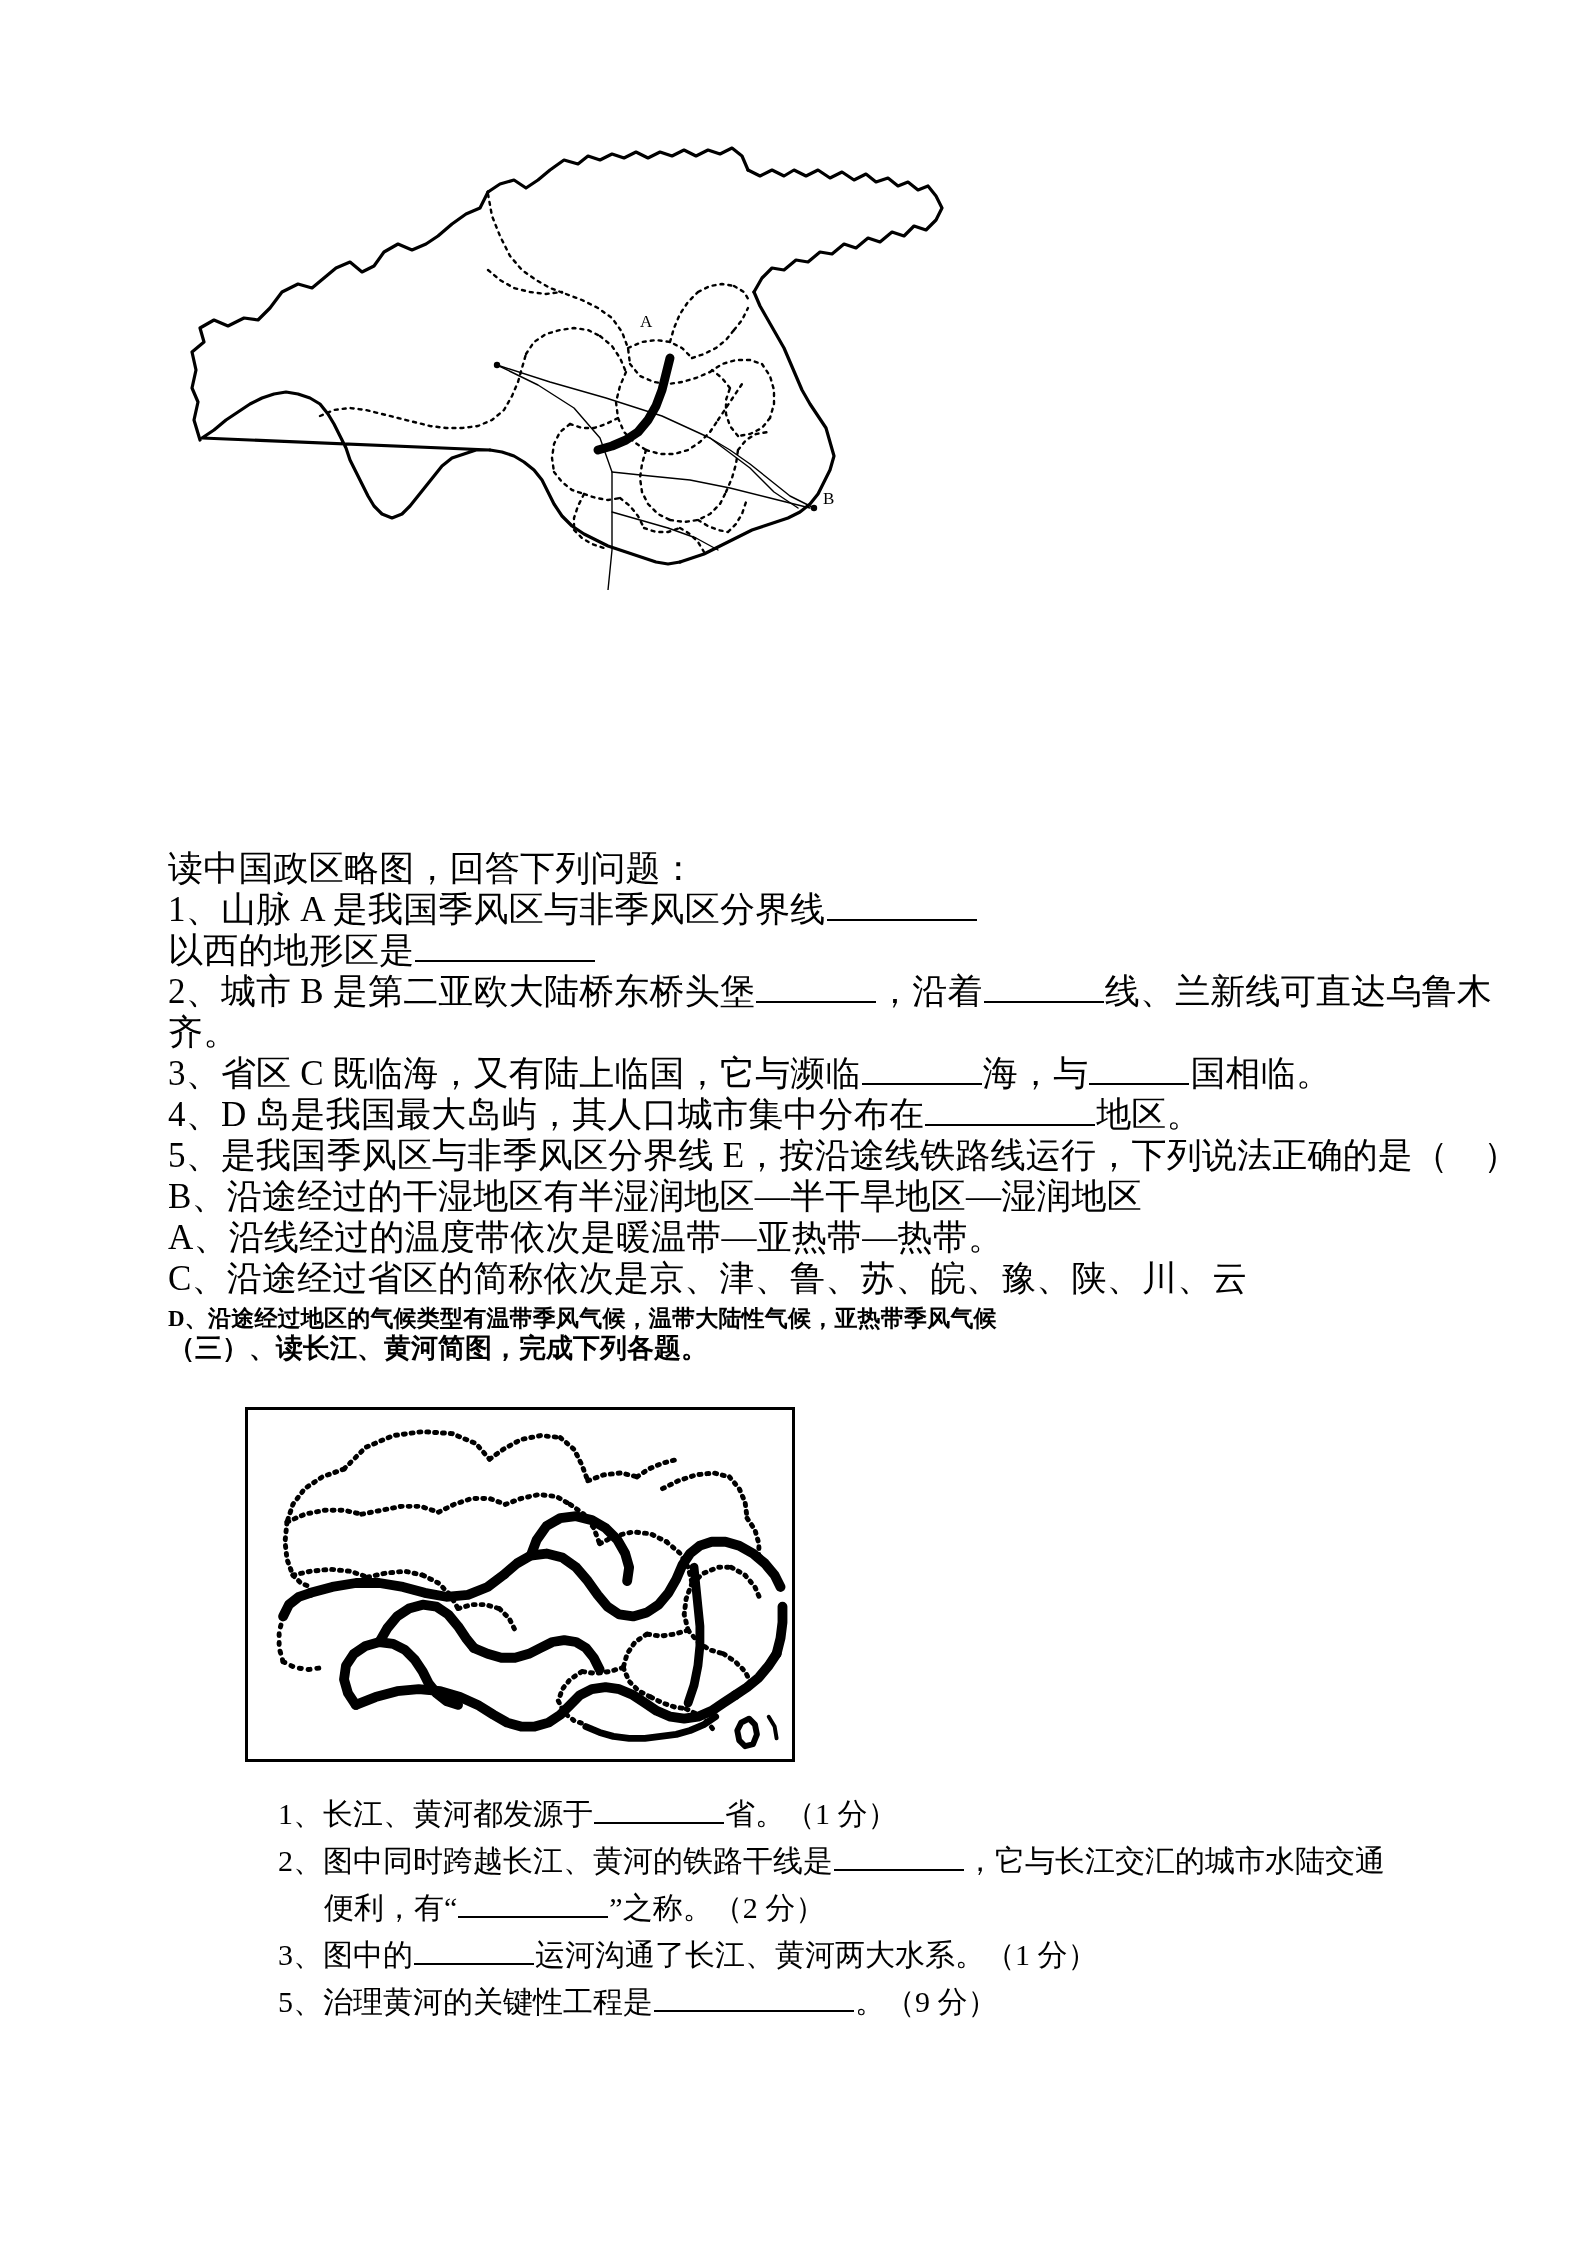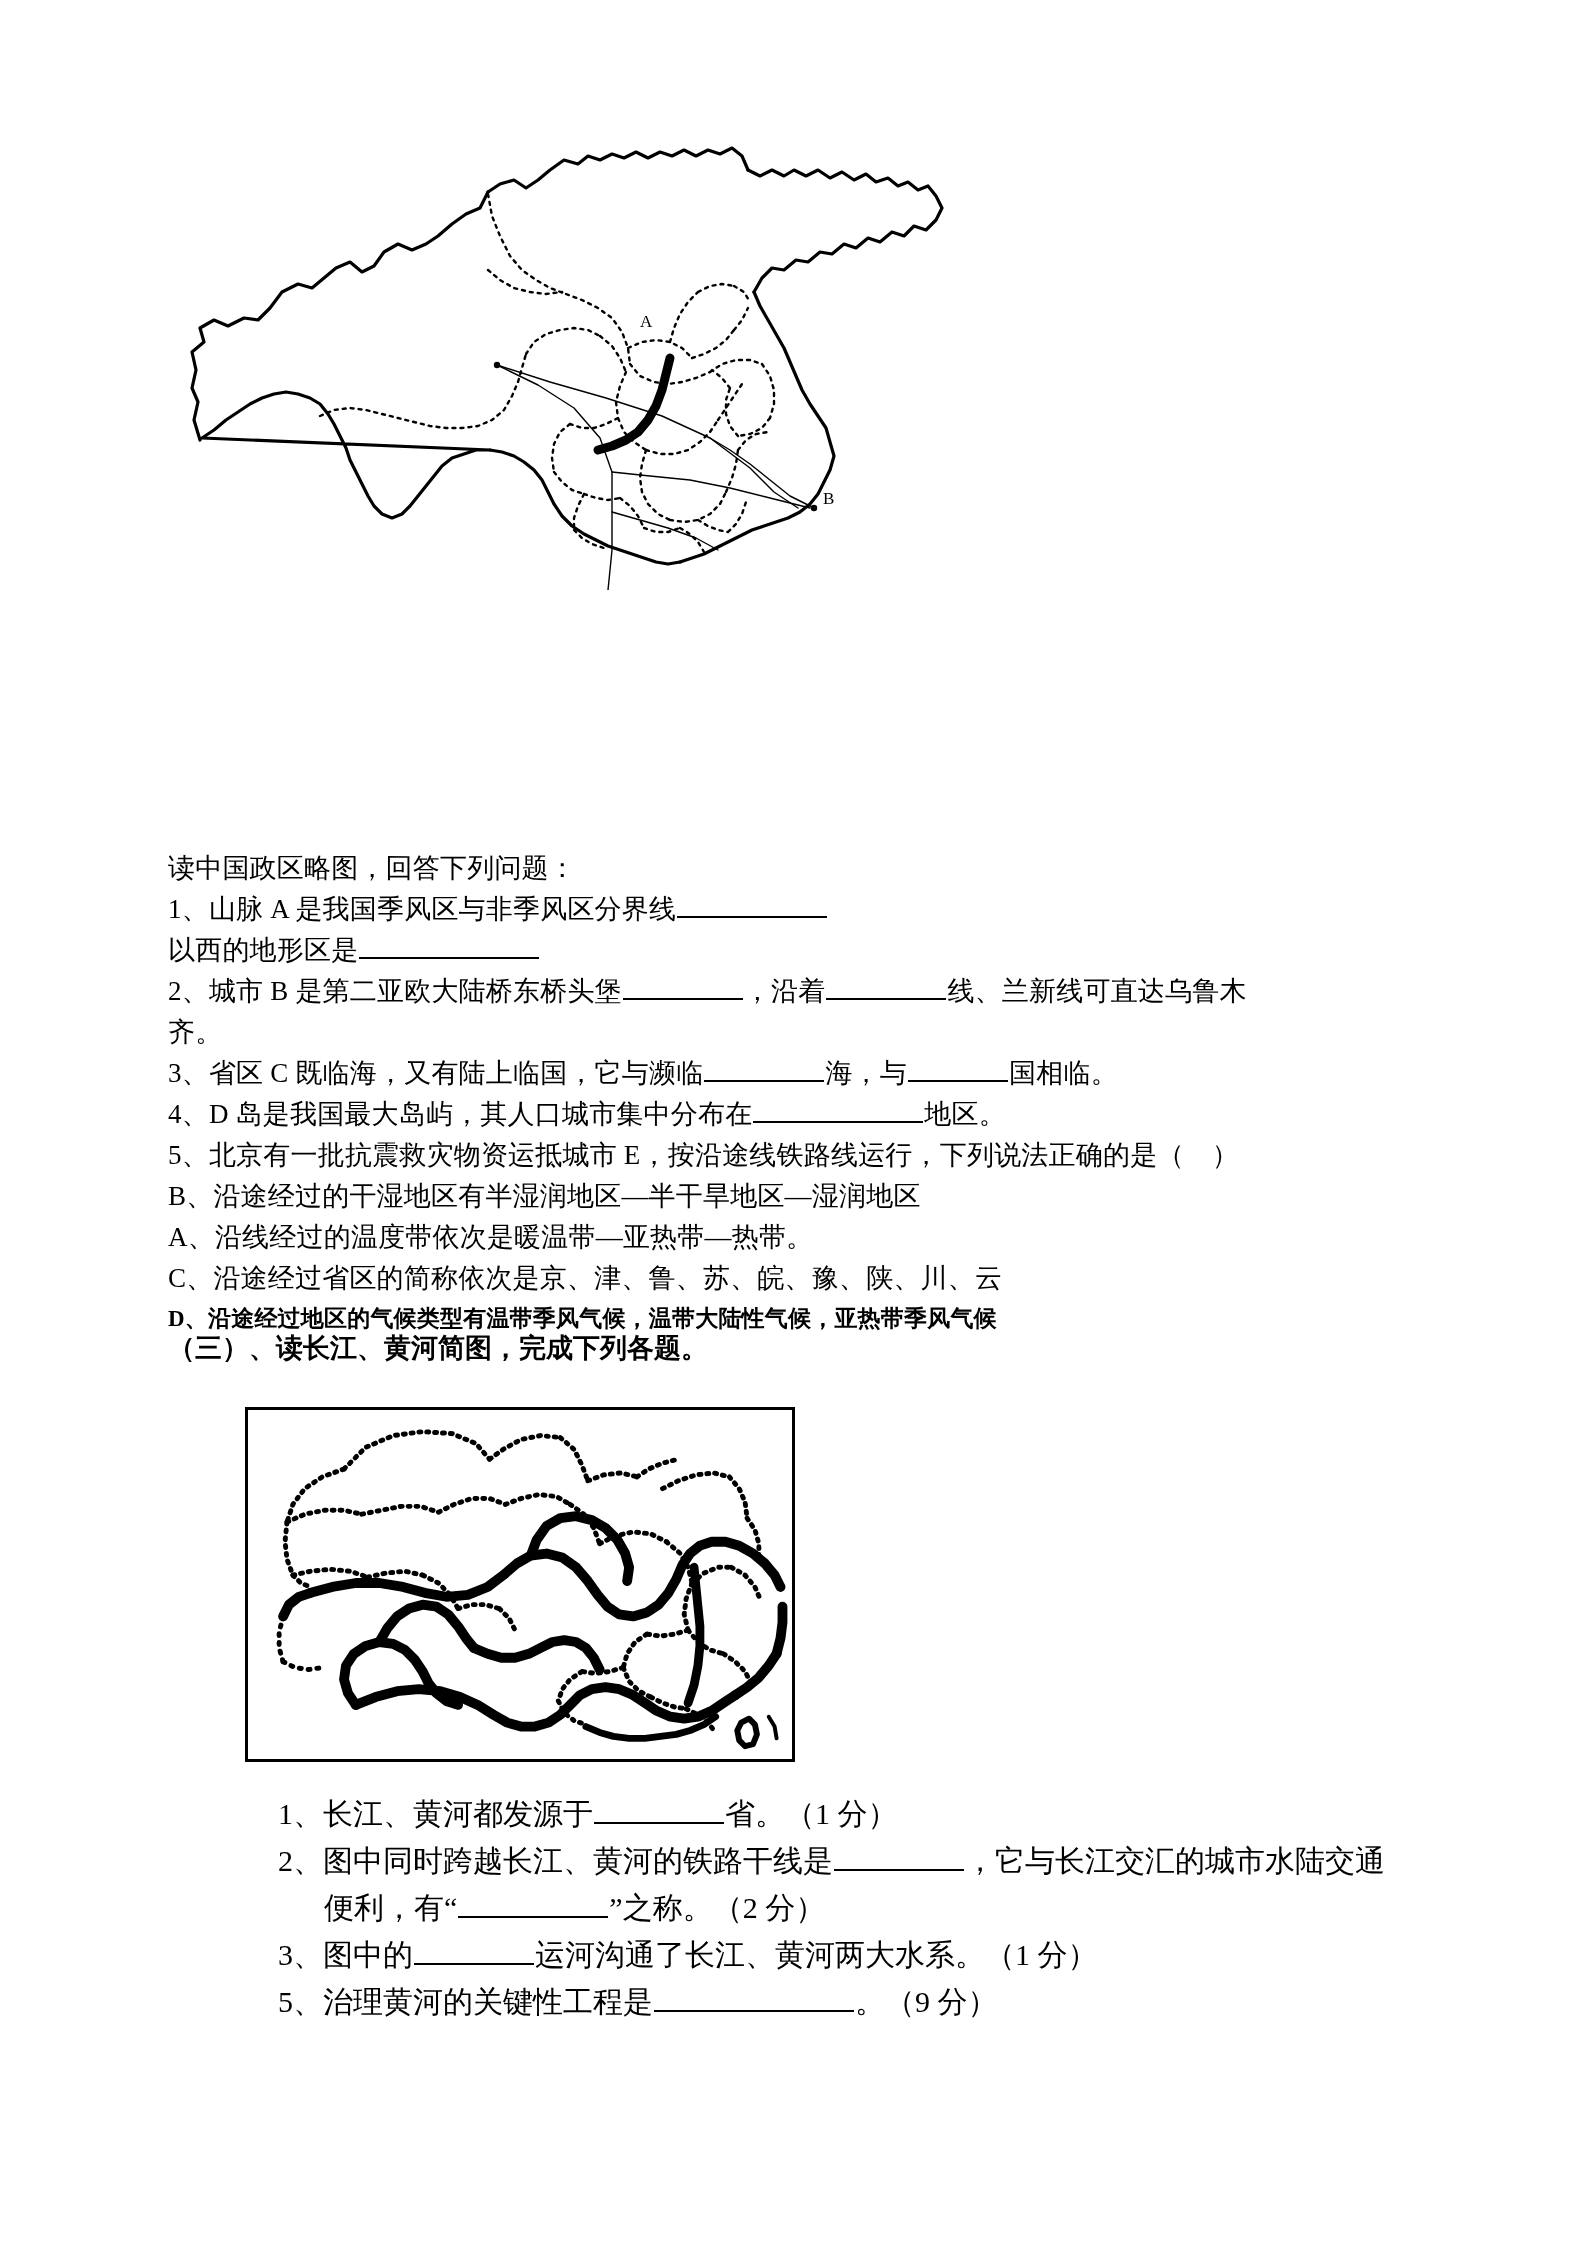--- a/index.html
+++ b/index.html
@@ -34,21 +34,21 @@
   .map1 svg { display: block; width: 100%; height: 100%; }
 
   
   .qtext {
     position: absolute;
     left: 168px;
     top: 848px;
     width: 1260px;
   }
   .line {
-    font-size: 27px;
+    font-size: 35px;
     line-height: 41px;
     white-space: nowrap;
     letter-spacing: 0.2px;
   }
   .line.small {
     font-size: 23px;
     line-height: 40px;
     font-weight: bold;
   }
   .blank {
@@ -260,21 +260,21 @@
 
     <div class="line">
       <span>3、</span><span>省区 C 既临海，又有陆上临国，它与濒临</span><span class="blank b120"></span><span>海，与</span><span class="blank b100"></span><span>国相临。</span>
     </div>
 
     <div class="line">
       <span>4、</span><span>D 岛是我国最大岛屿，其人口城市集中分布在</span><span class="blank b170"></span><span>地区。</span>
     </div>
 
     <div class="line">
-      <span>5、</span><span>北京有一批抗震救灾物资运抵城市 E，按沿途线铁路线运行，下列说法正确的是（　）</span>
+      <span>5、</span><span>是我国季风区与非季风区分界线 E，按沿途线铁路线运行，下列说法正确的是（　）</span>
     </div>
 
     <div class="line">B、沿途经过的干湿地区有半湿润地区—半干旱地区—湿润地区</div>
     <div class="line">A、沿线经过的温度带依次是暖温带—亚热带—热带。</div>
     <div class="line">C、沿途经过省区的简称依次是京、津、鲁、苏、皖、豫、陕、川、云</div>
     <div class="line small">D、沿途经过地区的气候类型有温带季风气候，温带大陆性气候，亚热带季风气候</div>
   </div>
 
   <div class="section-head">（三）、读长江、黄河简图，完成下列各题。</div>
 

